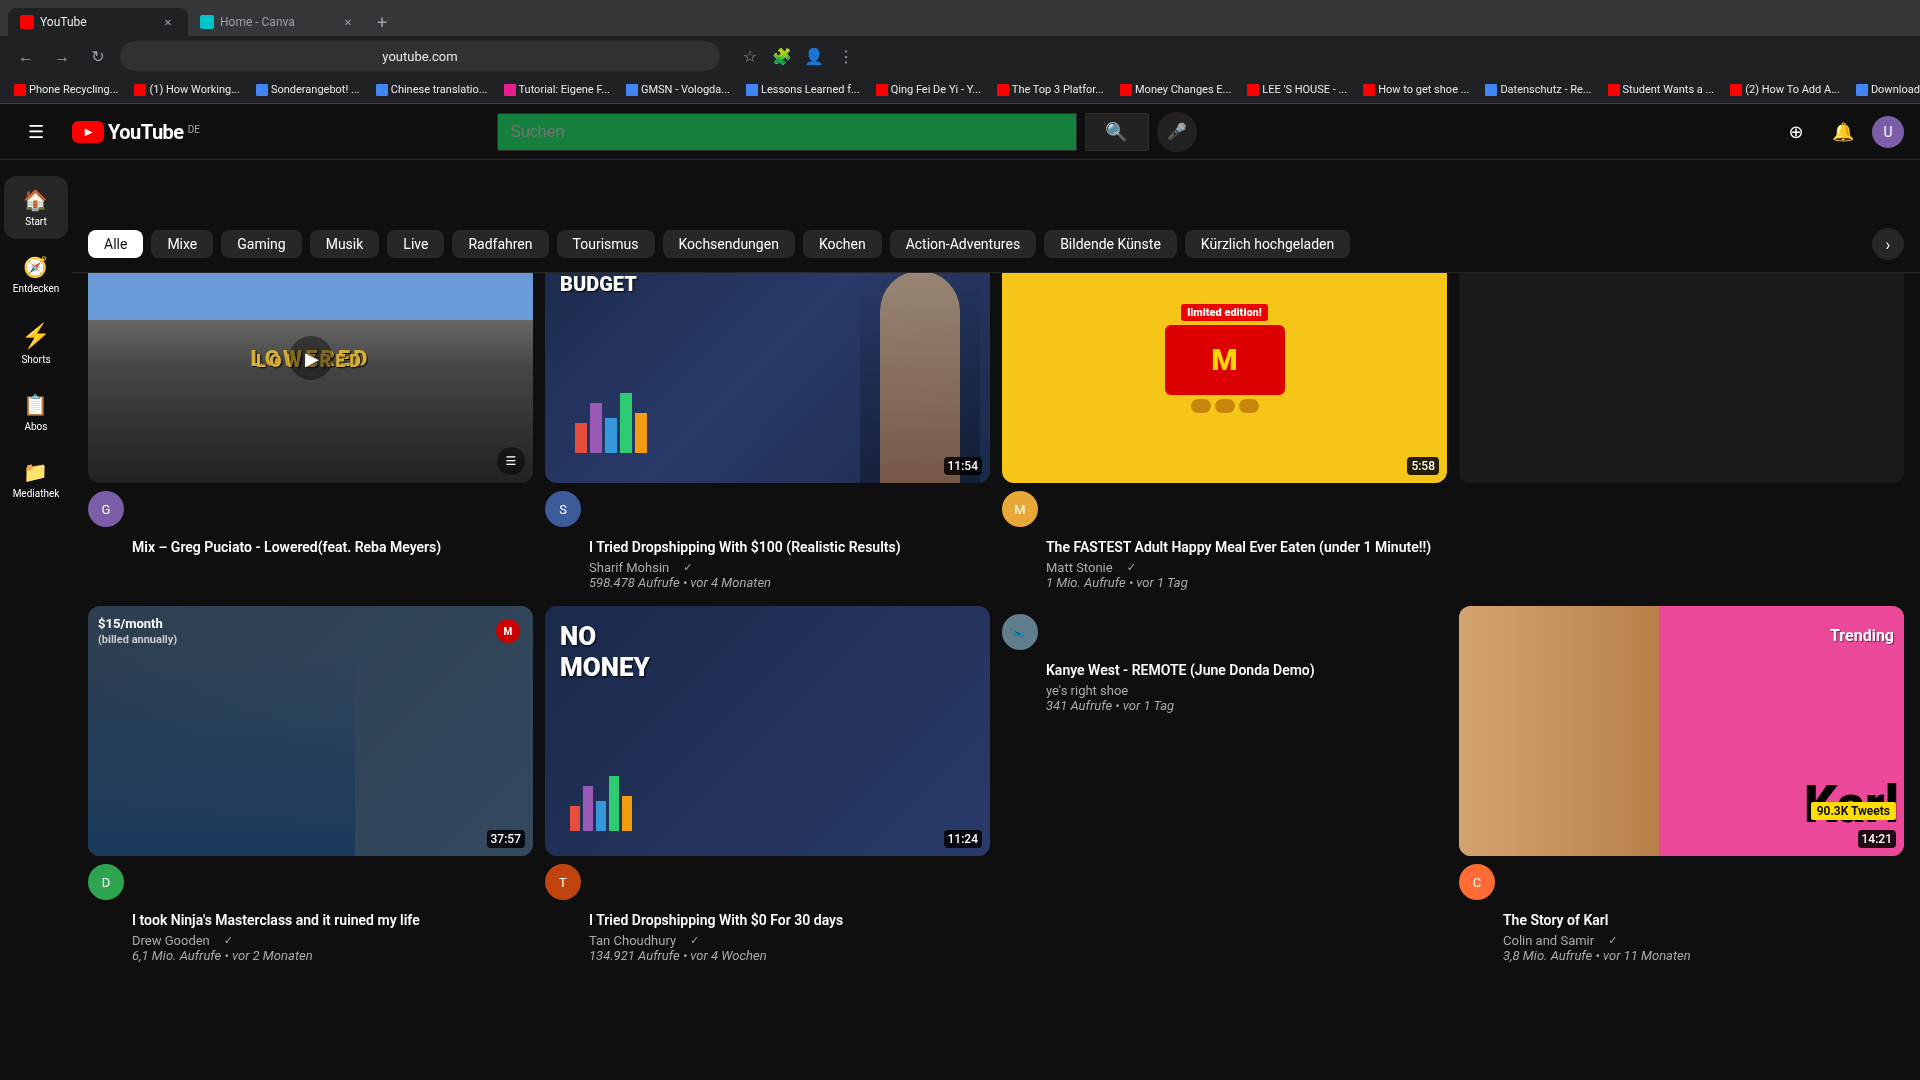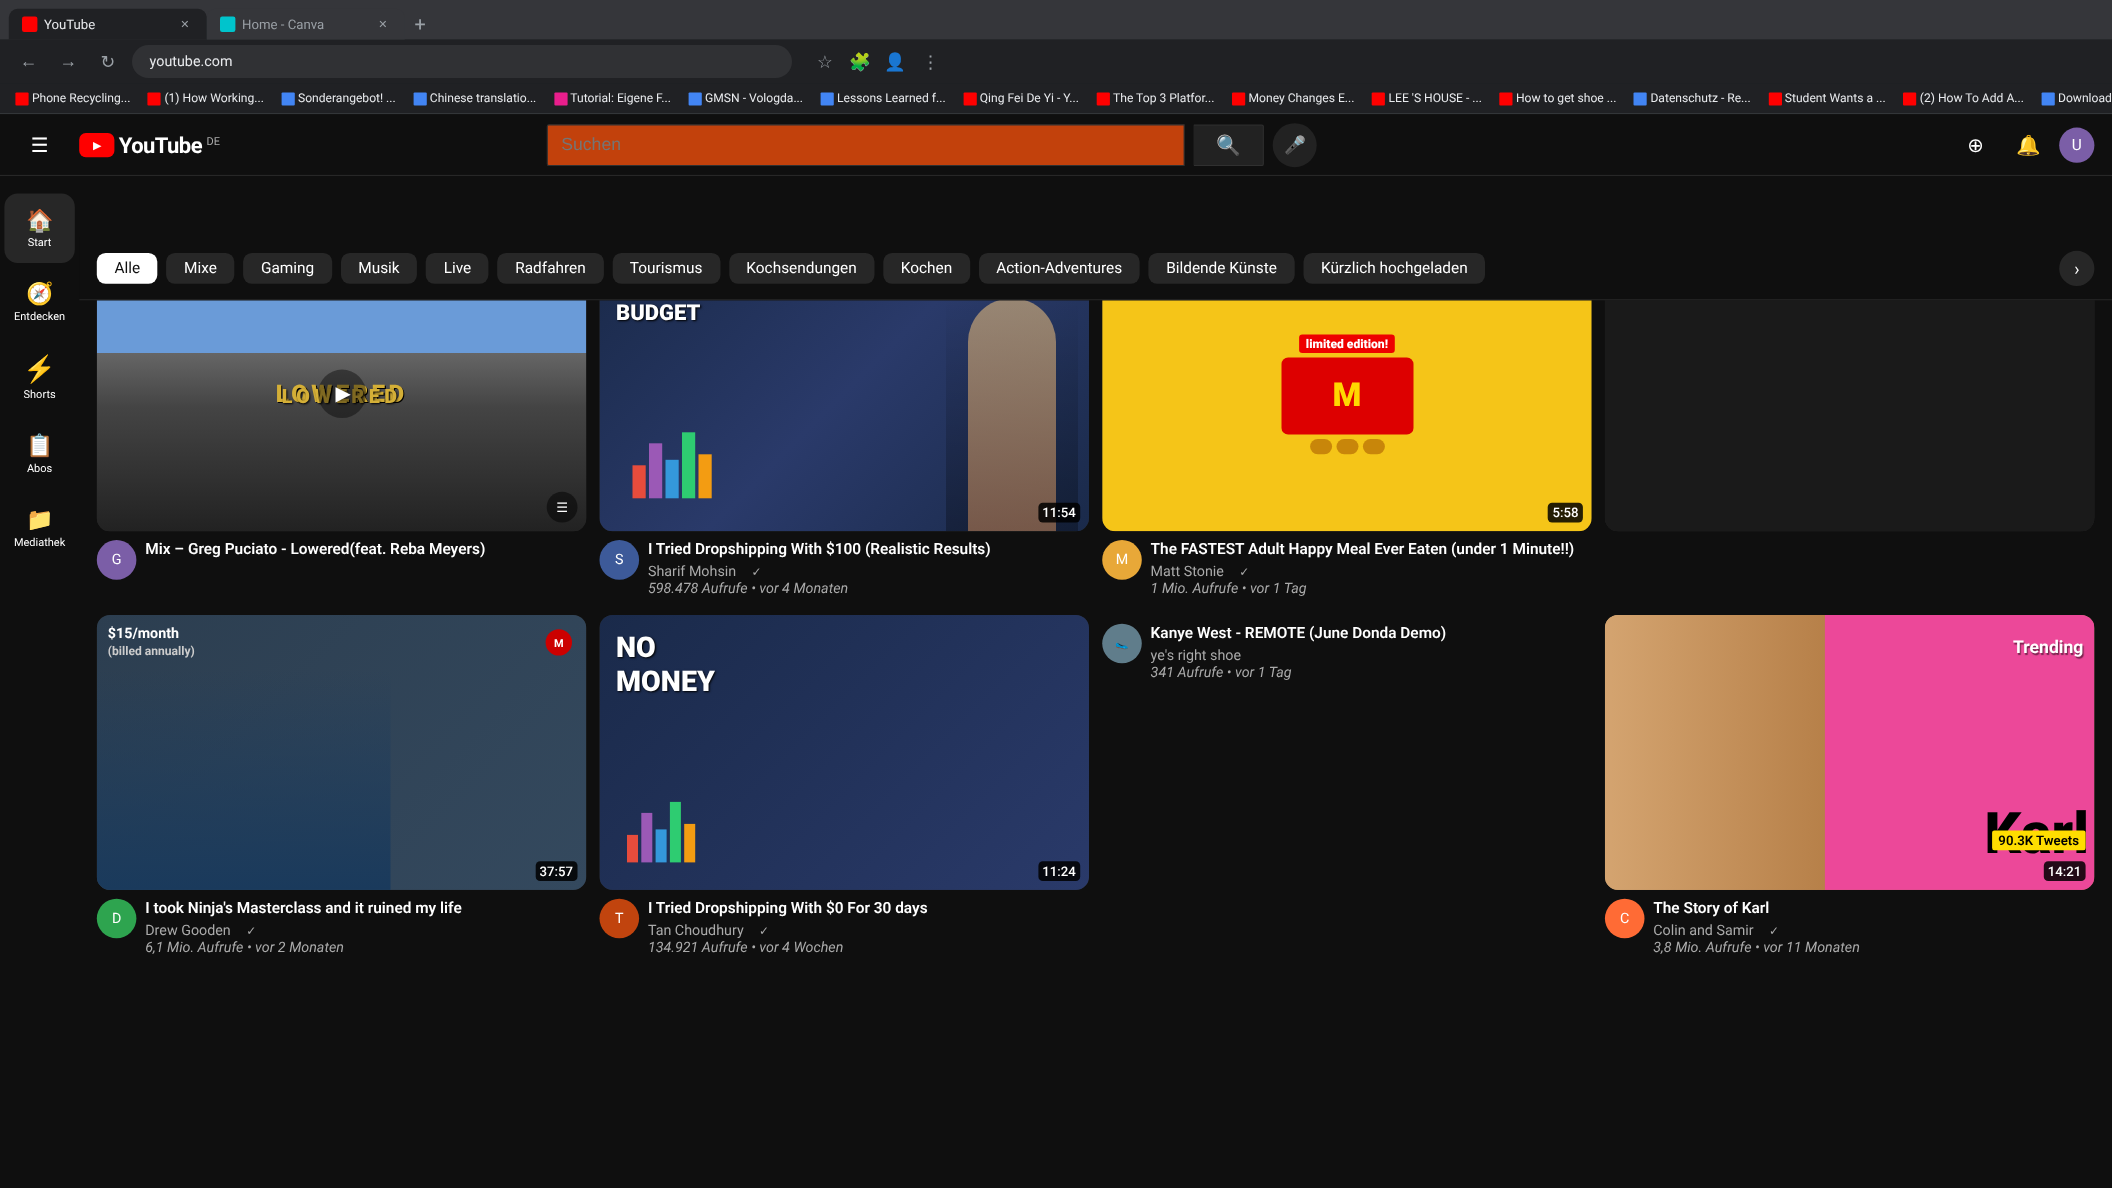--- a/index.html
+++ b/index.html
@@ -11,42 +11,42 @@
     .tab { display: flex; align-items: center; background: #202124; border-radius: 8px 8px 0 0; padding: 0 12px; height: 28px; min-width: 180px; max-width: 240px; font-size: 12px; color: #e8eaed; gap: 6px; }
     .tab.inactive { background: #35363a; color: #9aa0a6; }
     .tab-favicon { width: 14px; height: 14px; background: #ff0000; border-radius: 2px; flex-shrink: 0; display: flex; align-items: center; justify-content: center; }
     .tab-favicon.canva { background: #00c4cc; }
     .tab-title { font-size: 12px; flex: 1; overflow: hidden; white-space: nowrap; text-overflow: ellipsis; }
     .tab-close { width: 16px; height: 16px; display: flex; align-items: center; justify-content: center; border-radius: 50%; font-size: 10px; color: #9aa0a6; }
     .tab-new { width: 28px; height: 28px; display: flex; align-items: center; justify-content: center; color: #9aa0a6; font-size: 18px; cursor: pointer; }
 
     .address-bar { background: #202124; padding: 6px 12px; display: flex; align-items: center; gap: 8px; height: 40px; }
     .nav-btn { width: 28px; height: 28px; display: flex; align-items: center; justify-content: center; color: #9aa0a6; font-size: 16px; cursor: pointer; border-radius: 50%; }
-    .url-bar { flex: 1; background: #303134; border-radius: 20px; padding: 4px 16px; display: flex; align-items: center; height: 30px; max-width: 600px; }
+    .url-bar { flex: 1; background: #303134; border-radius: 20px; padding: 4px 16px; display: flex; align-items: center; height: 30px; max-width: 600px; justify-content: center; }
     .url-text { font-size: 13px; color: #e8eaed; }
     .bookmark-bar { background: #202124; padding: 3px 8px; display: flex; gap: 4px; align-items: center; height: 28px; border-bottom: 1px solid #3c4043; overflow: hidden; }
     .bookmark-item { font-size: 11px; color: #e8eaed; padding: 2px 6px; border-radius: 3px; white-space: nowrap; cursor: pointer; display: flex; align-items: center; gap: 3px; }
     .bk-icon { width: 12px; height: 12px; background: #ff0000; border-radius: 1px; flex-shrink: 0; }
     .bk-icon.yt { background: #ff0000; }
     .bk-icon.gm { background: #4285f4; }
     .bk-icon.cn { background: #e91e8c; }
 
     
     .yt-app { background: #0f0f0f; display: flex; flex-direction: column; min-height: calc(1080px - 104px); }
 
     
     .yt-header { background: #0f0f0f; display: flex; align-items: center; padding: 0 16px; height: 56px; gap: 16px; border-bottom: 1px solid #272727; position: sticky; top: 0; z-index: 100; }
     .menu-btn { width: 40px; height: 40px; display: flex; align-items: center; justify-content: center; cursor: pointer; border-radius: 50%; color: #fff; font-size: 18px; }
     .yt-logo { display: flex; align-items: center; gap: 4px; cursor: pointer; }
     .yt-logo-icon { width: 32px; height: 22px; background: #ff0000; border-radius: 6px; display: flex; align-items: center; justify-content: center; }
     .yt-logo-icon::after { content: '▶'; color: #fff; font-size: 10px; margin-left: 1px; }
     .yt-logo-text { font-size: 20px; font-weight: 700; color: #fff; letter-spacing: -0.5px; }
     .yt-logo-de { font-size: 10px; color: #aaa; align-self: flex-start; margin-top: 4px; }
     .search-area { flex: 1; display: flex; align-items: center; justify-content: center; gap: 8px; max-width: 700px; margin: 0 auto; }
-    .search-box { display: flex; align-items: center; flex: 1; border: 1px solid #303030; border-radius: 2px 0 0 2px; background: #c2410c; height: 38px; }
+    .search-box { display: flex; align-items: center; flex: 1; border: 1px solid #303030; border-radius: 2px 0 0 2px; background: #15803d; height: 38px; }
     .search-input { flex: 1; background: transparent; border: none; outline: none; color: #fff; font-size: 16px; padding: 0 12px; }
     .search-btn { width: 64px; height: 38px; background: #222; border: 1px solid #303030; border-left: none; border-radius: 0 2px 2px 0; display: flex; align-items: center; justify-content: center; cursor: pointer; color: #fff; font-size: 18px; }
     .mic-btn { width: 40px; height: 40px; border-radius: 50%; background: #222; display: flex; align-items: center; justify-content: center; cursor: pointer; color: #fff; font-size: 16px; }
     .header-right { margin-left: auto; display: flex; align-items: center; gap: 8px; }
     .header-icon-btn { width: 40px; height: 40px; border-radius: 50%; display: flex; align-items: center; justify-content: center; cursor: pointer; color: #fff; font-size: 18px; }
     .avatar { width: 32px; height: 32px; border-radius: 50%; background: #7b5ea7; display: flex; align-items: center; justify-content: center; color: #fff; font-size: 14px; cursor: pointer; overflow: hidden; }
 
     
     .yt-body { display: flex; flex: 1; }
 
@@ -70,21 +70,21 @@
     
     .video-grid { padding: 16px; display: grid; grid-template-columns: repeat(4, 1fr); gap: 16px 12px; }
 
     
     .video-card { cursor: pointer; }
     .video-thumb { position: relative; width: 100%; padding-bottom: 56.25%; background: #272727; border-radius: 12px; overflow: hidden; }
     .video-thumb-placeholder { position: absolute; inset: 0; background: #272727; }
     .video-duration { position: absolute; bottom: 8px; right: 8px; background: rgba(0,0,0,0.85); color: #fff; font-size: 12px; font-weight: 500; padding: 2px 4px; border-radius: 4px; }
     .video-info { display: flex; gap: 8px; margin-top: 8px; }
     .channel-avatar-placeholder { width: 36px; height: 36px; border-radius: 50%; background: #555; flex-shrink: 0; display: flex; align-items: center; justify-content: center; color: #fff; font-size: 13px; }
-    .video-meta { flex: 1; }
+    .video-meta { flex: 1; margin-top: 47px; }
     .video-title { font-size: 14px; font-weight: 600; color: #fff; line-height: 1.4; display: -webkit-box; -webkit-line-clamp: 2; -webkit-box-orient: vertical; overflow: hidden; }
     .video-channel { font-size: 13px; color: #aaa; margin-top: 2px; display: flex; align-items: center; gap: 14px; }
     .verified-badge { color: #aaa; font-size: 11px; }
     .video-stats { font-size: 13px; color: #aaa; font-style: italic; }
 
     
     .trending-card { cursor: pointer; }
 
     
     .car-thumb { background: linear-gradient(to bottom, #87CEEB 0%, #87CEEB 40%, #555 40%, #333 60%, #222 100%); }

